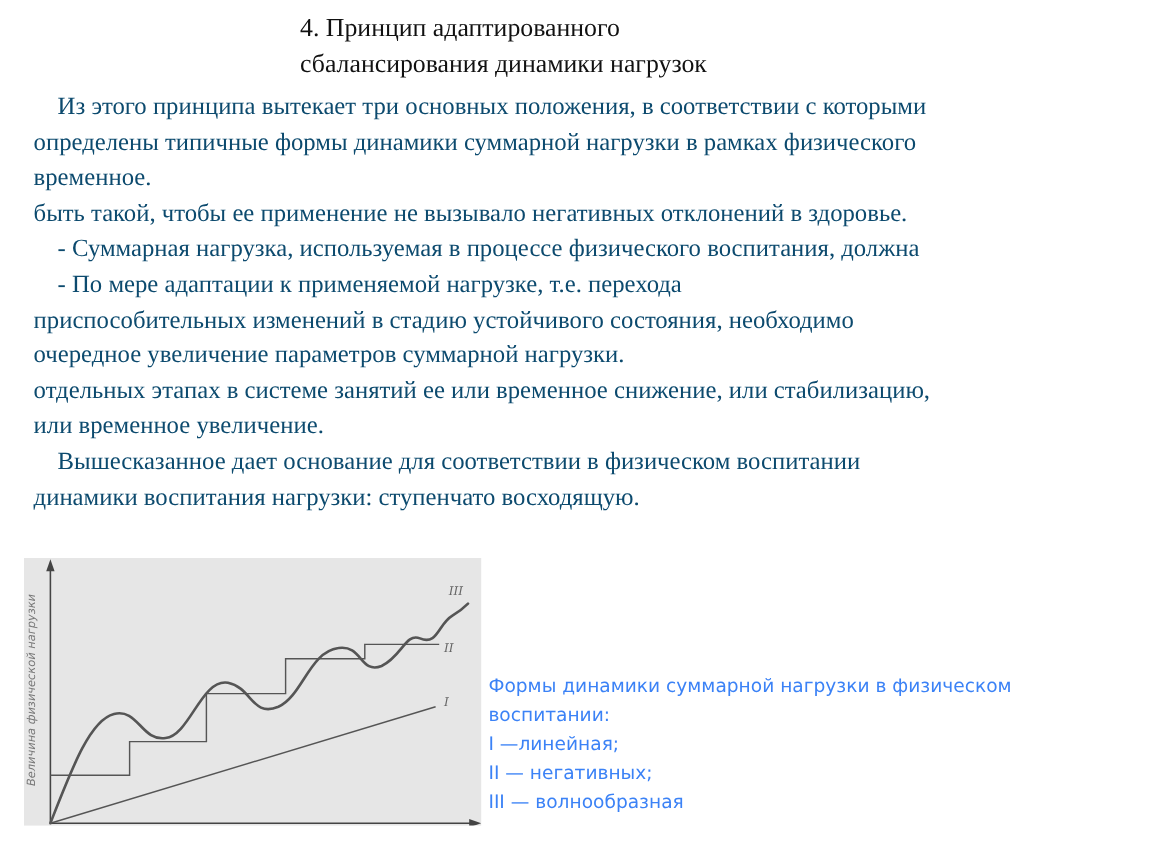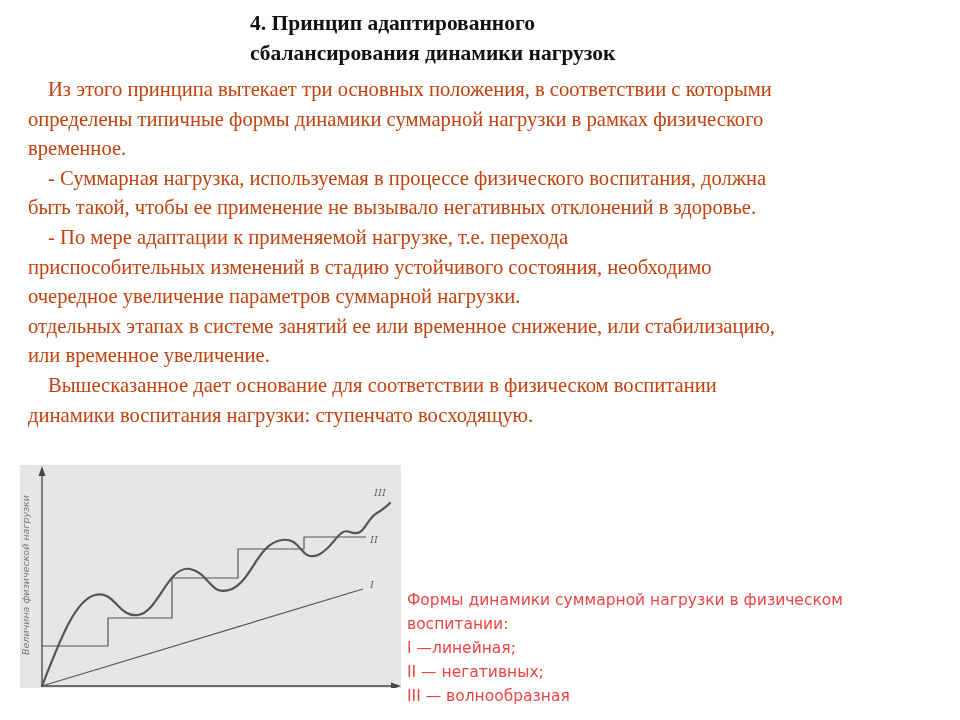--- a/index.html
+++ b/index.html
@@ -2,54 +2,54 @@
 <html><head>
 <meta charset="utf-8">
 <style>
   html, body { margin: 0; padding: 0; }
   body {
     width: 960px; height: 720px; background: #ffffff; position: relative; overflow: hidden;
     font-family: "Liberation Serif", serif; color: #111111;
   }
   .title {
     position: absolute; left: 250px; top: 8px; width: 520px;
-    font-family: "Liberation Serif", serif; font-weight: bold; font-size: 21.5px; line-height: 30px;
+    font-family: "Liberation Serif", serif; font-weight: normal; font-size: 21.5px; line-height: 30px;
     color: #111;
   }
   .body-text {
     position: absolute; left: 28px; top: 75px; width: 920px;
-    font-size: 20.6px; line-height: 29.6px; color: #c2410c;
+    font-size: 20.6px; line-height: 29.6px; color: #0c4a6e;
   }
   .body-text .line { white-space: nowrap; display: block; }
   .body-text .indent { padding-left: 20px; }
   .chart-wrap {
     position: absolute; left: 20px; top: 465px; width: 381px; height: 223px;
     background: #e6e6e6;
   }
   .chart-wrap svg { position: absolute; left: 0; top: 0; }
   .caption {
-    position: absolute; left: 407px; top: 588px; width: 520px;
-    font-family: "DejaVu Sans", sans-serif; font-size: 15.5px; line-height: 24px; color: #ef4444;
+    position: absolute; left: 407px; top: 560px; width: 520px;
+    font-family: "DejaVu Sans", sans-serif; font-size: 15.5px; line-height: 24px; color: #3b82f6;
   }
   .caption .line { display: block; white-space: nowrap; }
 </style>
 </head>
 <body>
 
 <div class="title">
   <span class="line" style="display:block">4. Принцип адаптированного</span>
   <span class="line" style="display:block">сбалансирования динамики нагрузок</span>
 </div>
 
 <div class="body-text">
   <span class="line indent">Из этого принципа вытекает три основных положения, в соответствии с которыми</span>
   <span class="line">определены типичные формы динамики суммарной нагрузки в рамках физического</span>
   <span class="line">временное.</span>
+  <span class="line">быть такой, чтобы ее применение не вызывало негативных отклонений в здоровье.</span>
   <span class="line indent">- Суммарная нагрузка, используемая в процессе физического воспитания, должна</span>
-  <span class="line">быть такой, чтобы ее применение не вызывало негативных отклонений в здоровье.</span>
   <span class="line indent">- По мере адаптации к применяемой нагрузке, т.е. перехода</span>
   <span class="line">приспособительных изменений в стадию устойчивого состояния, необходимо</span>
   <span class="line">очередное увеличение параметров суммарной нагрузки.</span>
   <span class="line">отдельных этапах в системе занятий ее или временное снижение, или стабилизацию,</span>
   <span class="line">или временное увеличение.</span>
   <span class="line indent">Вышесказанное дает основание для соответствии в физическом воспитании</span>
   <span class="line">динамики воспитания нагрузки: ступенчато восходящую.</span>
 </div>
 
 <div class="chart-wrap">

